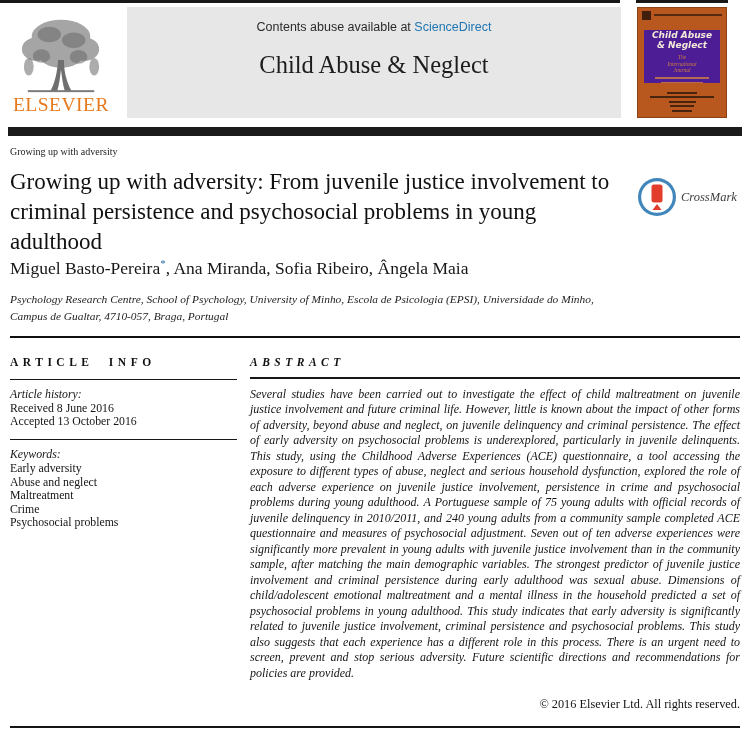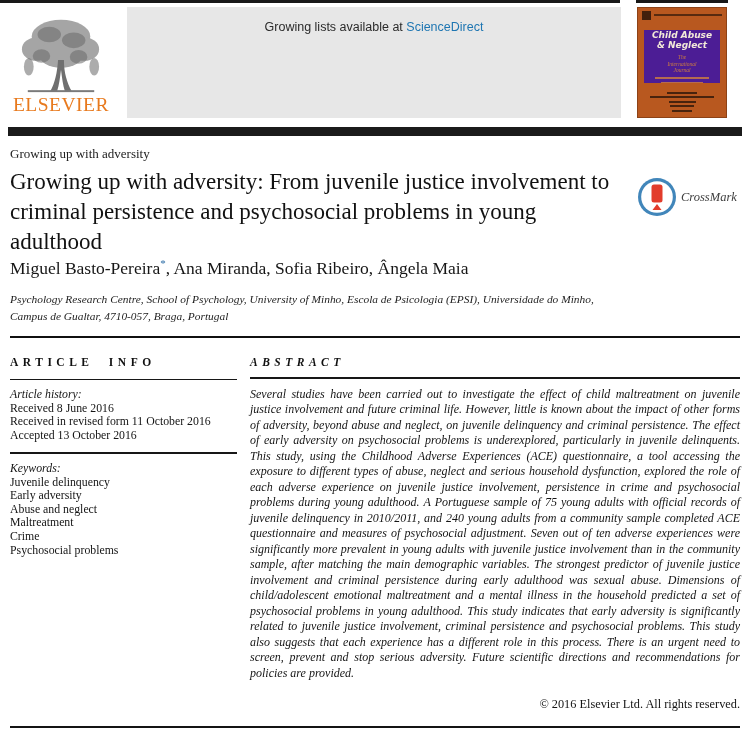--- a/index.html
+++ b/index.html
@@ -37,21 +37,21 @@
               font-weight: bold; font-size: 9px; line-height: 1.15; text-align: center; }
   .cv-sub { color: #cf7f3f; font-style: italic; font-size: 5.5px; line-height: 1.25;
             margin-top: 3px; text-align: center; }
   .cv-panel .bar { height: 1.5px; background: rgba(207,127,63,.8); margin-top: 3px; }
   .bar { display: block; }
   .cv-below { position: absolute; left: 0; right: 0; top: 82px; }
   .cv-below .bar { background: rgba(35,18,8,.75); height: 2px; margin: 2.5px auto 0; }
 
   .thickbar { position: absolute; left: 8px; top: 127px; width: 734px; height: 9px; background: #1b1b1b; }
 
-  .runhead { position: absolute; left: 10px; top: 146px; font-size: 13px; color: #222; }
+  .runhead { position: absolute; left: 10px; top: 146px; font-size: 10px; color: #222; }
 
   .title { position: absolute; left: 10px; top: 167px; width: 618px;
            font-size: 23px; line-height: 1.3; font-weight: 400; color: #111; }
 
   .crossmark { position: absolute; left: 637px; top: 177px; display: flex;
                align-items: center; gap: 4px; cursor: pointer; font-style: italic; }
   .crossmark-label { font-size: 12.5px; color: #3d3d3d; }
 
   .authors { position: absolute; left: 10px; top: 257px; font-size: 17.5px; color: #161616; }
   .authors sup { color: #2f6fa7; font-size: 11px; cursor: pointer; }
@@ -102,21 +102,22 @@
         <ellipse cx="17" cy="55" rx="5" ry="9"></ellipse>
         <ellipse cx="84" cy="55" rx="5" ry="9"></ellipse>
       </g>
       <path d="M47 48 C46 61 44 71 39 80 L46 80 C48 74 49 66 50 58 C51 66 52 74 54 80 L61 80 C56 71 53 61 53 48 Z" fill="#6f6f6f"></path>
       <rect x="16" y="79" width="68" height="2" fill="#7a7a7a"></rect>
     </svg>
     <div class="pubname">ELSEVIER</div>
   </div>
 
   <div class="journalbox">
-    <div class="contents-line"><span>Growing lists available at </span><a class="sd">ScienceDirect</a></div>
+    <div class="contents-line"><span>Contents abuse available at </span><a class="sd">ScienceDirect</a></div>
+    <div class="jtitle">Child Abuse &amp; Neglect</div>
   </div>
 
   <div class="cover">
     <div class="cv-logo"></div>
     <div class="cv-topline"></div>
     <div class="cv-panel">
       <div class="cv-title">
         <div>Child Abuse</div>
         <div>&amp; Neglect</div>
       </div>
@@ -161,25 +162,23 @@
 
   <div class="affil">Psychology Research Centre, School of Psychology, University of Minho, Escola de Psicologia (EPSI), Universidade do Minho, Campus de Gualtar, 4710-057, Braga, Portugal</div>
 
   <div class="rule-full"></div>
 
   <aside class="info">
     <div class="sechead">ARTICLE INFO</div>
     <div class="rule"></div>
     <div class="ital">Article history:</div>
     <div>Received 8 June 2016</div>
-    <div>Received in revised form 11 October 2016</div>
     <div>Accepted 13 October 2016</div>
     <div class="rule rule2"></div>
     <div class="ital">Keywords:</div>
-    <div>Juvenile delinquency</div>
     <div>Early adversity</div>
     <div>Abuse and neglect</div>
     <div>Maltreatment</div>
     <div>Crime</div>
     <div>Psychosocial problems</div>
   </aside>
 
   <section class="abs">
     <div class="sechead">ABSTRACT</div>
     <div class="rule"></div>

